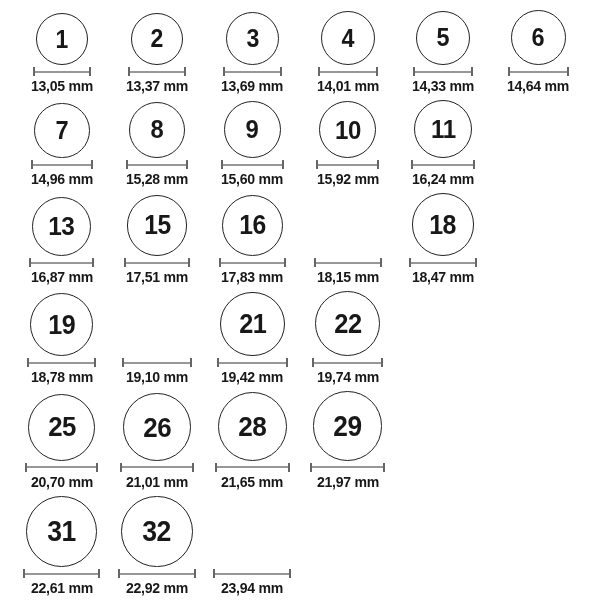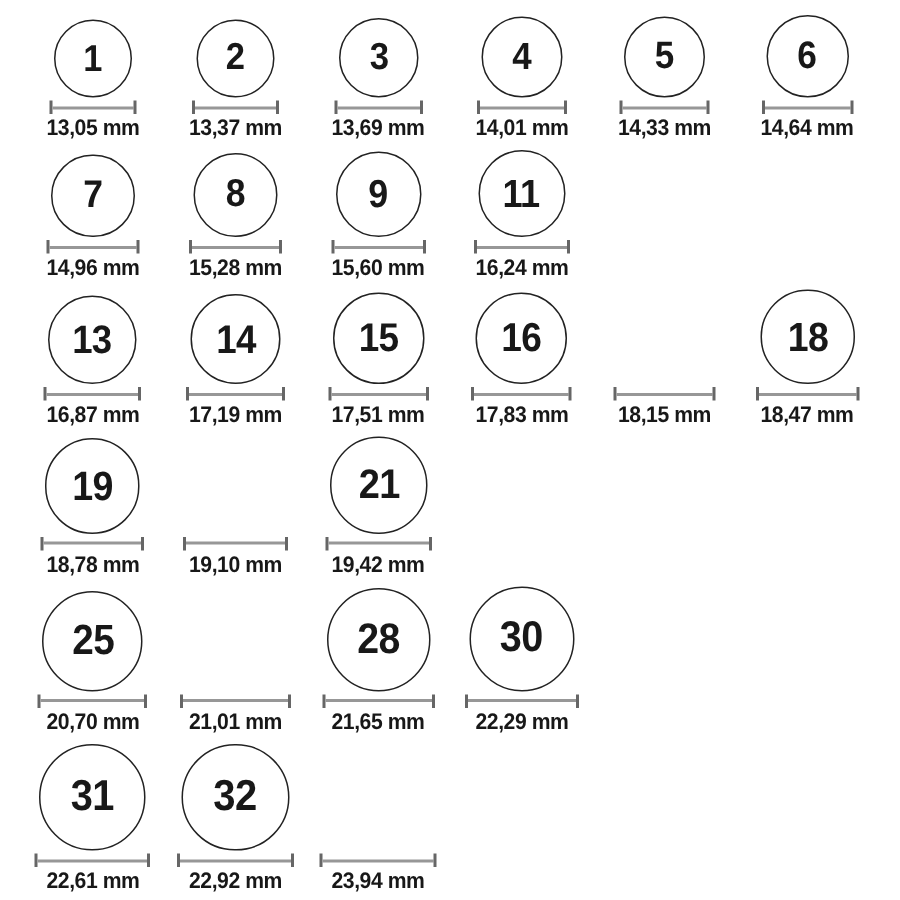--- a/index.html
+++ b/index.html
@@ -179,20 +179,31 @@
     <div class="circle">
       <span class="num">9</span>
     </div>
     <div class="dim">
       <span class="tick"></span>
       <span class="bar"></span>
       <span class="tick"></span>
     </div>
     <div class="mm">15,60 mm</div>
   </div>
+      <div class="cell" style="--d: 57.63;">
+    <div class="circle">
+      <span class="num">10</span>
+    </div>
+    <div class="dim">
+      <span class="tick"></span>
+      <span class="bar"></span>
+      <span class="tick"></span>
+    </div>
+    <div class="mm">15,92 mm</div>
+  </div>
       <div class="cell" style="--d: 58.25;">
     <div class="circle">
       <span class="num">11</span>
     </div>
     <div class="dim">
       <span class="tick"></span>
       <span class="bar"></span>
       <span class="tick"></span>
     </div>
     <div class="mm">16,24 mm</div>
@@ -203,31 +214,20 @@
     <div class="circle">
       <span class="num">13</span>
     </div>
     <div class="dim">
       <span class="tick"></span>
       <span class="bar"></span>
       <span class="tick"></span>
     </div>
     <div class="mm">16,87 mm</div>
   </div>
-      <div class="cell" style="--d: 60.13;">
-    <div class="circle">
-      <span class="num">14</span>
-    </div>
-    <div class="dim">
-      <span class="tick"></span>
-      <span class="bar"></span>
-      <span class="tick"></span>
-    </div>
-    <div class="mm">17,19 mm</div>
-  </div>
       <div class="cell" style="--d: 60.75;">
     <div class="circle">
       <span class="num">15</span>
     </div>
     <div class="dim">
       <span class="tick"></span>
       <span class="bar"></span>
       <span class="tick"></span>
     </div>
     <div class="mm">17,51 mm</div>
@@ -287,62 +287,76 @@
     <div class="circle">
       <span class="num">21</span>
     </div>
     <div class="dim">
       <span class="tick"></span>
       <span class="bar"></span>
       <span class="tick"></span>
     </div>
     <div class="mm">19,42 mm</div>
   </div>
+      <div class="cell" style="--d: 65.13;">
+    <div class="circle">
+      <span class="num">22</span>
+    </div>
+    <div class="dim">
+      <span class="tick"></span>
+      <span class="bar"></span>
+      <span class="tick"></span>
+    </div>
+    <div class="mm">19,74 mm</div>
+  </div>
     </div>
   <div class="row">
       <div class="cell" style="--d: 67.00;">
     <div class="circle">
       <span class="num">25</span>
     </div>
     <div class="dim">
       <span class="tick"></span>
       <span class="bar"></span>
       <span class="tick"></span>
     </div>
     <div class="mm">20,70 mm</div>
   </div>
       <div class="cell" style="--d: 67.63;">
+    <div class="circle">
+      <span class="num">26</span>
+    </div>
     <div class="dim">
       <span class="tick"></span>
       <span class="bar"></span>
       <span class="tick"></span>
     </div>
     <div class="mm">21,01 mm</div>
   </div>
       <div class="cell" style="--d: 68.88;">
     <div class="circle">
       <span class="num">28</span>
     </div>
     <div class="dim">
       <span class="tick"></span>
       <span class="bar"></span>
       <span class="tick"></span>
     </div>
     <div class="mm">21,65 mm</div>
   </div>
-      <div class="cell" style="--d: 70.13;">
-    <div class="circle">
-      <span class="num">30</span>
-    </div>
-    <div class="dim">
-      <span class="tick"></span>
-      <span class="bar"></span>
-      <span class="tick"></span>
-    </div>
-    <div class="mm">22,29 mm</div>
+      <div class="cell" style="--d: 69.50;">
+    <div class="circle">
+      <span class="num">29</span>
+    </div>
+    <div class="dim">
+      <span class="tick"></span>
+      <span class="bar"></span>
+      <span class="tick"></span>
+    </div>
+    <div class="mm">21,97 mm</div>
   </div>
     </div>
   <div class="row">
       <div class="cell" style="--d: 70.75;">
     <div class="circle">
       <span class="num">31</span>
     </div>
     <div class="dim">
       <span class="tick"></span>
       <span class="bar"></span>

